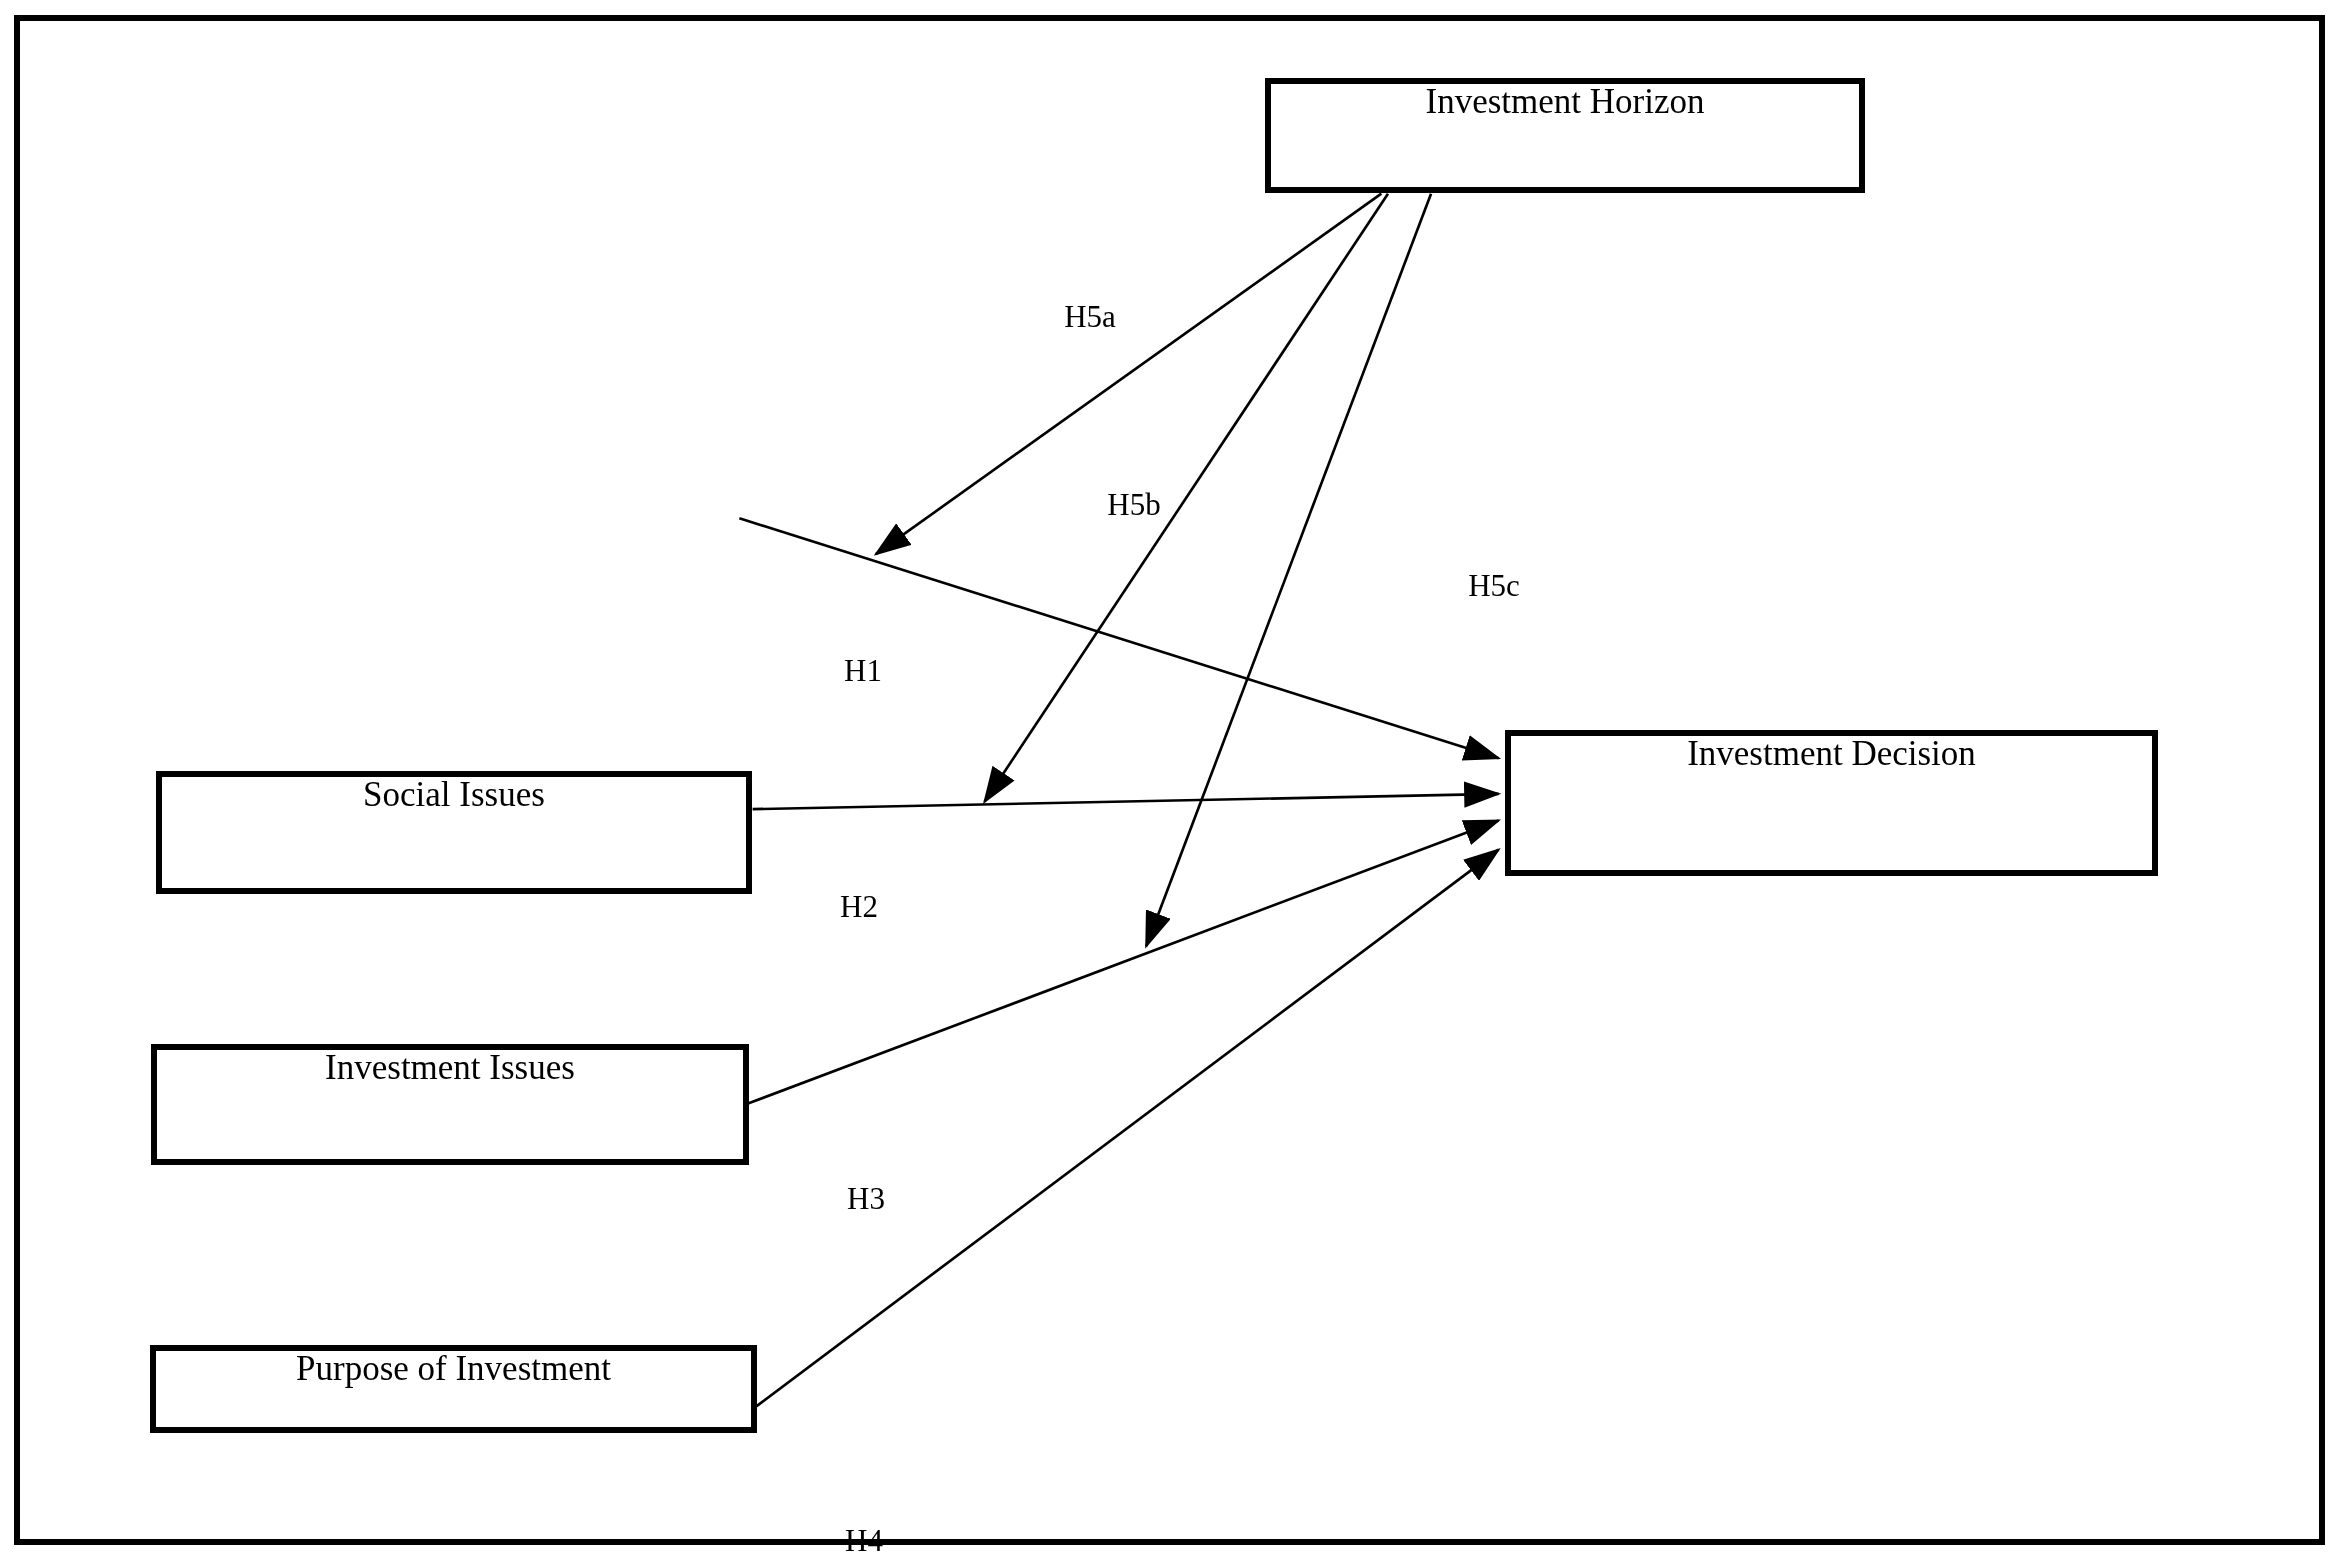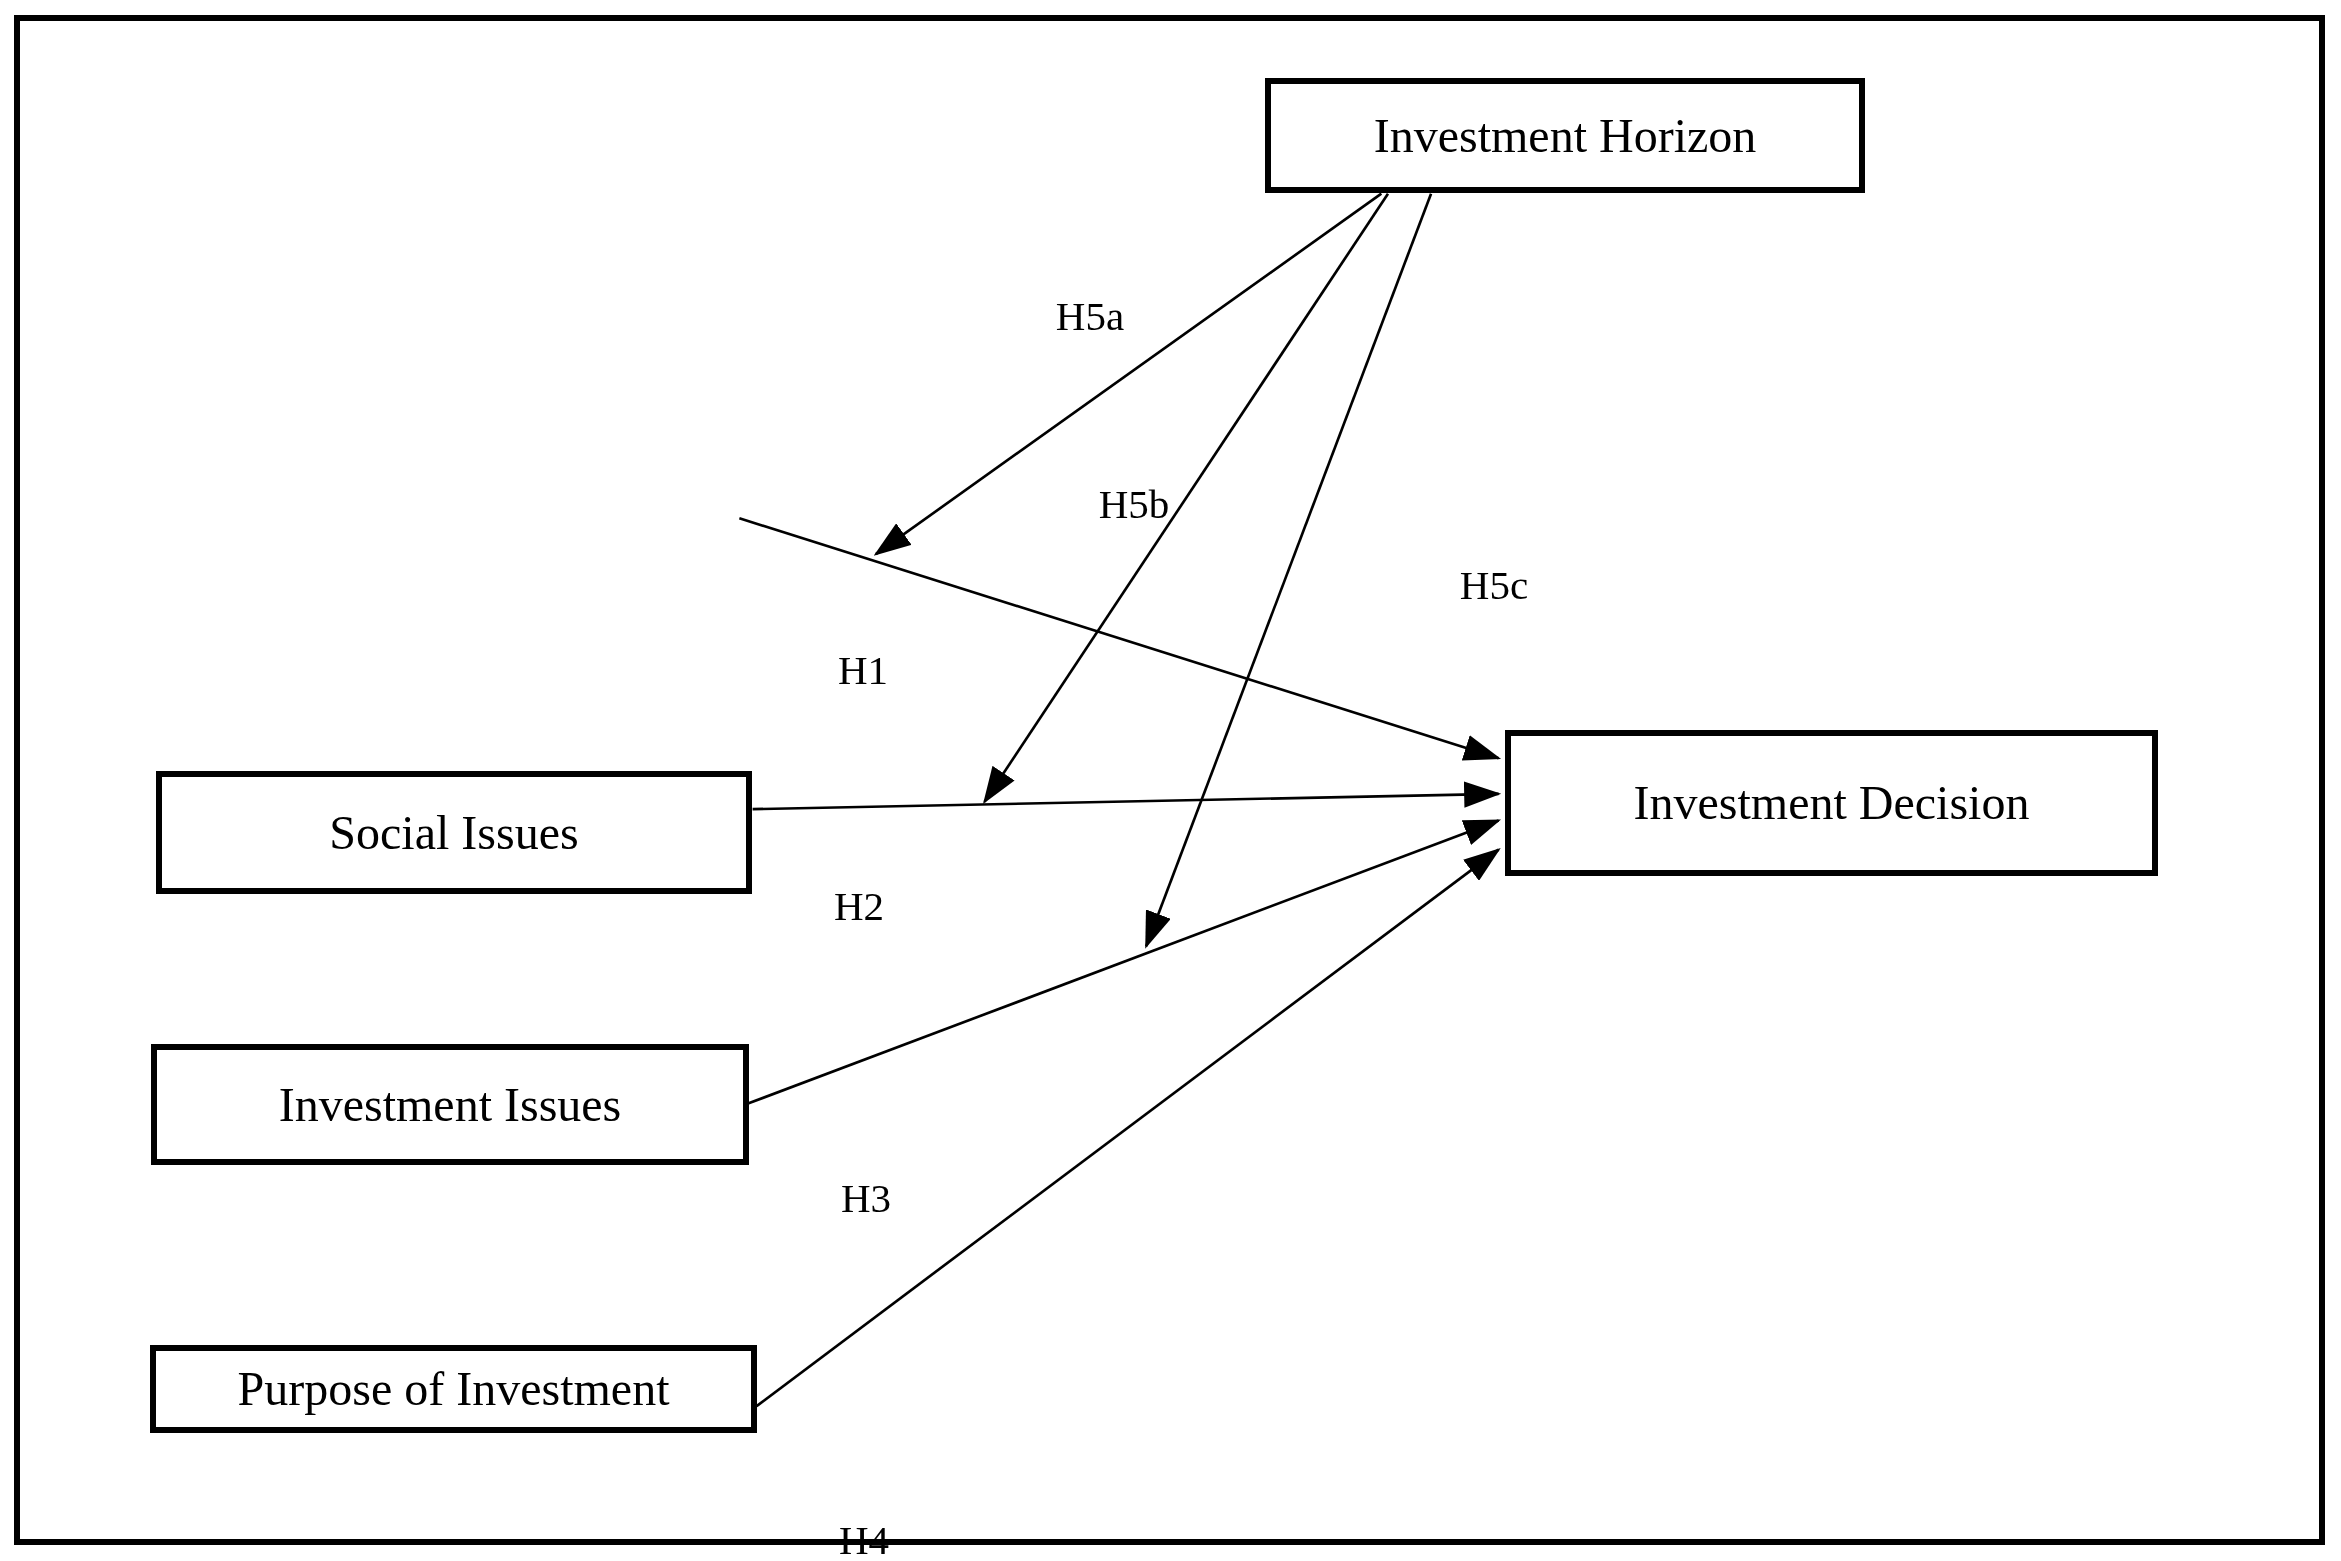--- a/index.html
+++ b/index.html
@@ -29,30 +29,29 @@
     position: absolute;
     left: 0;
     top: 0;
   }
   .node {
     position: absolute;
     box-sizing: border-box;
     border: 6.6px solid #000000;
     background: #ffffff;
     display: flex;
-    align-items: center;
     justify-content: center;
-    font-size: 48px;
+    font-size: 35px;
     line-height: 1;
     white-space: nowrap;
   }
   .edge-label {
     position: absolute;
     transform: translate(-50%, -50%);
-    font-size: 41px;
+    font-size: 31px;
     line-height: 1;
     white-space: nowrap;
   }
   .edge-line {
     stroke: #000000;
     stroke-width: 4;
     fill: none;
   }
 </style>
 </head>

